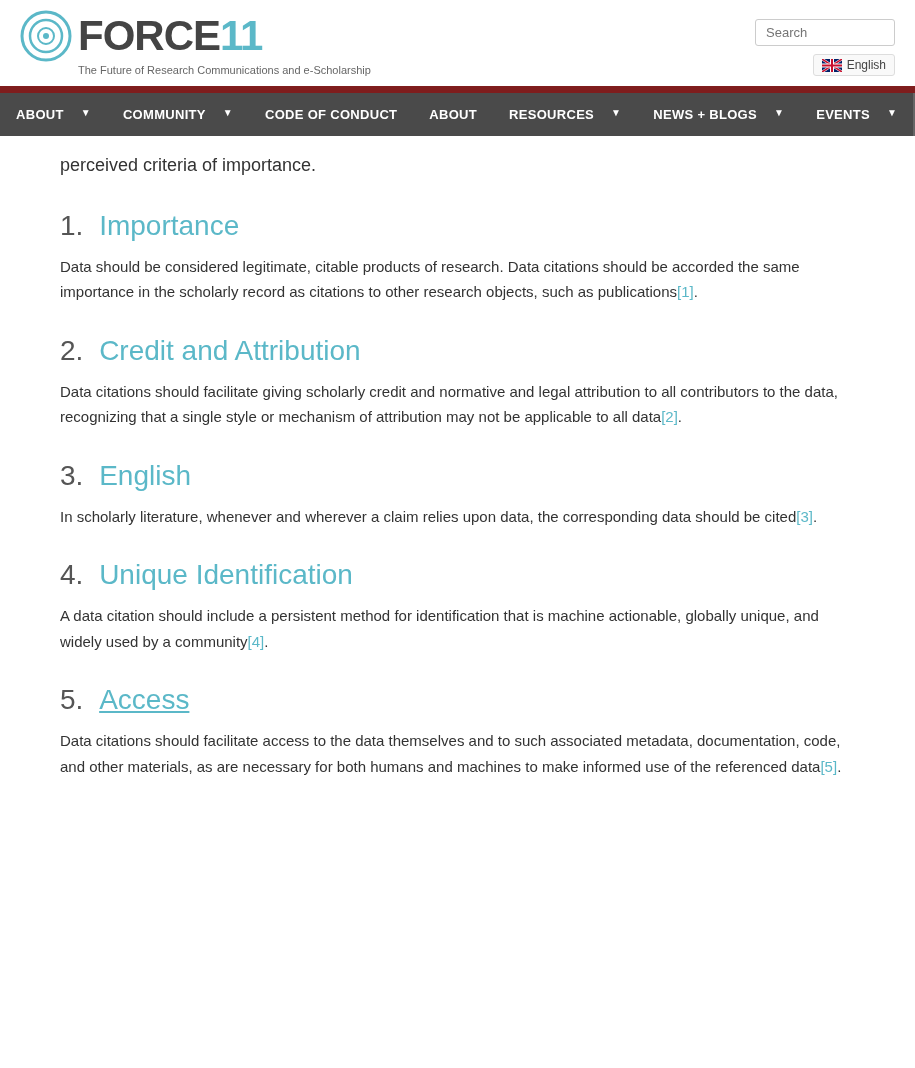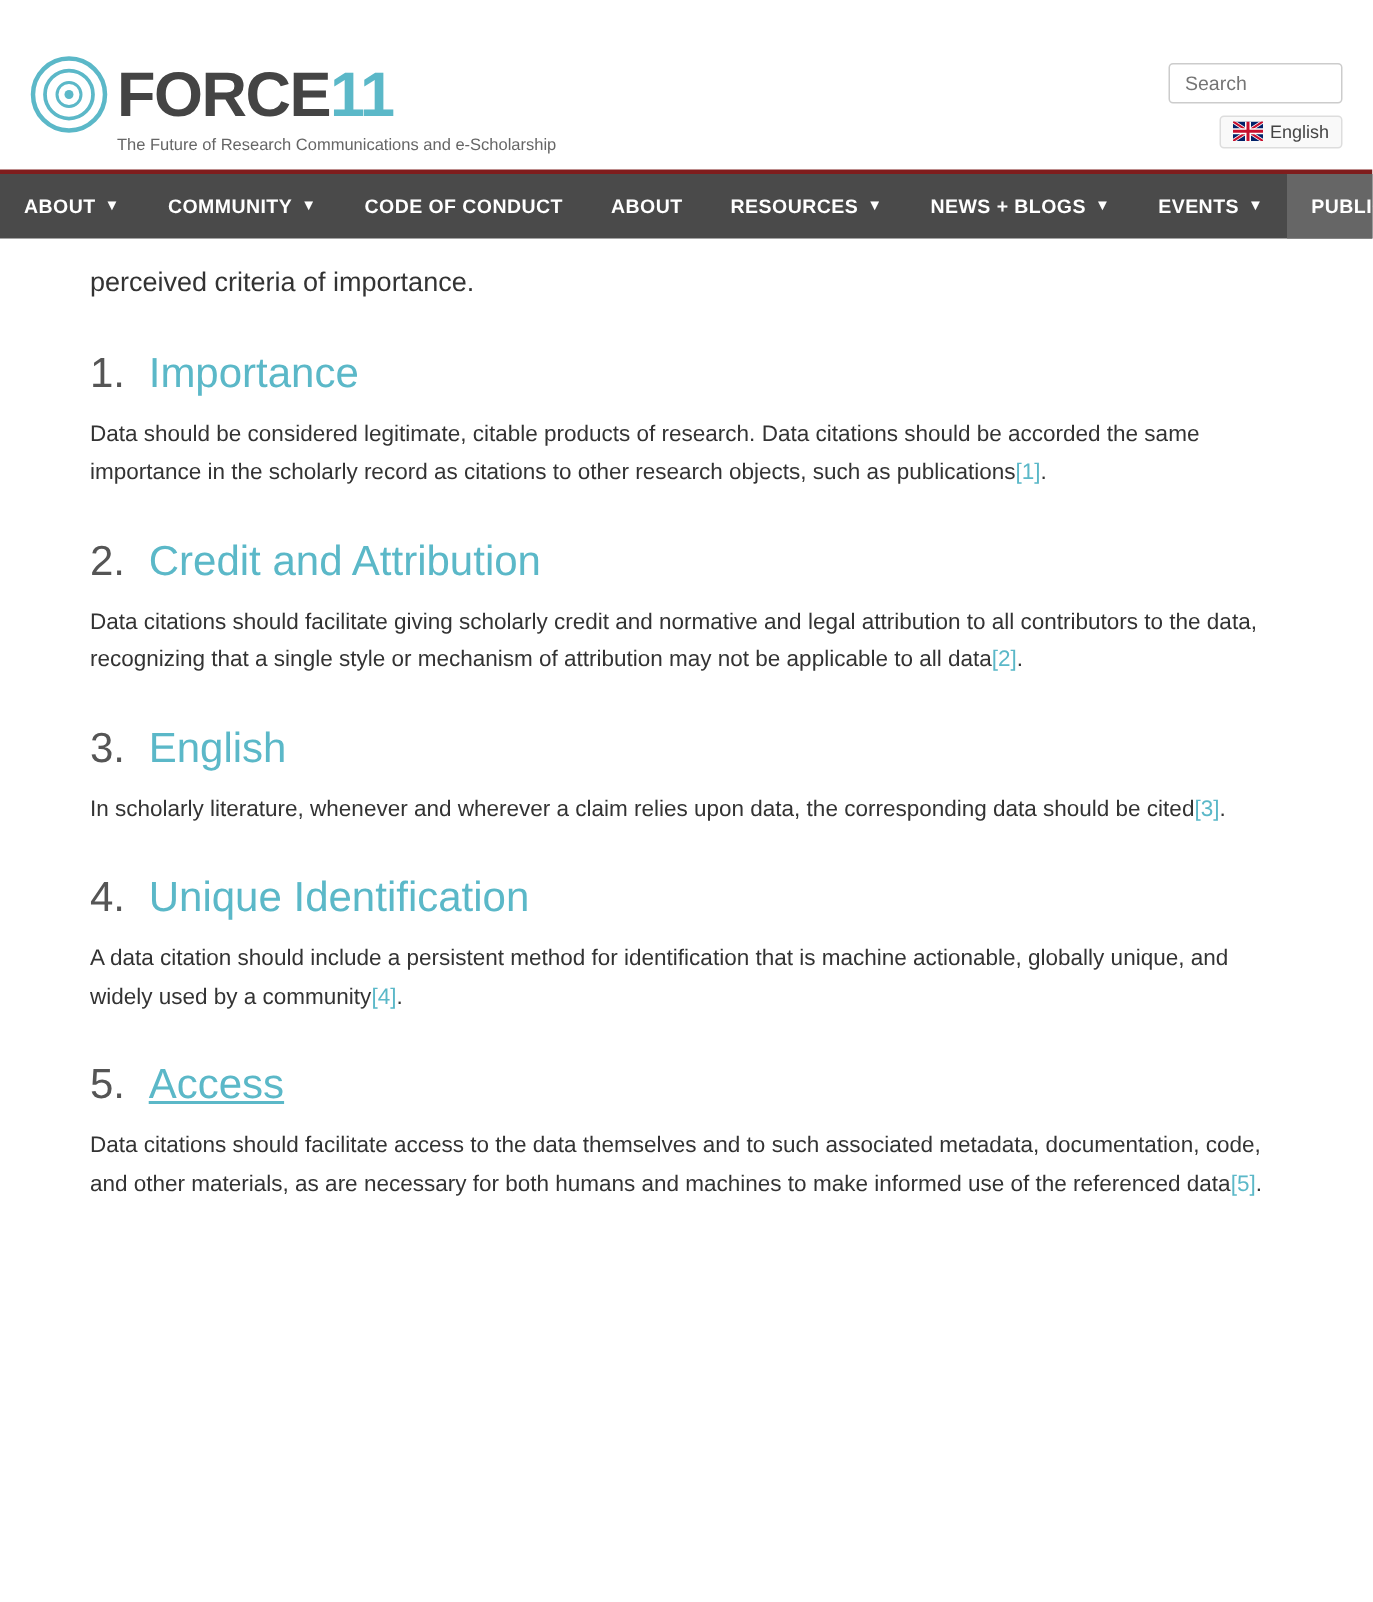--- a/index.html
+++ b/index.html
@@ -1,26 +1,25 @@
 <!DOCTYPE html>
 <html><head>
   <meta charset="utf-8">
   <style>
     * { margin: 0; padding: 0; box-sizing: border-box; }
     body { font-family: Arial, sans-serif; background: #fff; width: 915px; overflow-x: hidden; }
 
     
     .header {
       display: flex;
-      align-items: center;
+      align-items: flex-end;
       justify-content: space-between;
       padding: 10px 20px;
       background: #fff;
-      border-bottom: 3px solid #7f1d1d;
-      margin-top: 27px;
+      border-bottom: 7px solid #7f1d1d;
     }
     .logo-area {
       display: flex;
       flex-direction: column;
     }
     .logo-text {
       display: flex;
       align-items: center;
       gap: 6px;
     }
@@ -39,21 +38,21 @@
       flex-direction: column;
       align-items: flex-end;
       gap: 8px;
     }
     .search-box {
       border: 1px solid #ccc;
       border-radius: 3px;
       padding: 5px 10px;
       font-size: 13px;
       color: #999;
-      width: 116px;
+      width: 140px;
       background: #fff;
     }
     .lang-selector {
       display: flex;
       align-items: center;
       gap: 5px;
       font-size: 12px;
       color: #444;
       border: 1px solid #ddd;
       padding: 3px 8px;
@@ -68,22 +67,22 @@
       align-items: stretch;
       width: 100%;
     }
     .nav-item {
       color: #fff;
       font-size: 13px;
       font-weight: bold;
       padding: 14px 16px;
       cursor: pointer;
       display: flex;
-      align-items: center;
-      gap: 4px;
+      align-items: flex-start;
+      gap: 15px;
       white-space: nowrap;
       text-decoration: none;
       letter-spacing: 0.3px;
     }
     .nav-arrow {
       font-size: 10px;
       margin-left: 2px;
     }
     .nav-last {
       background: #666;

